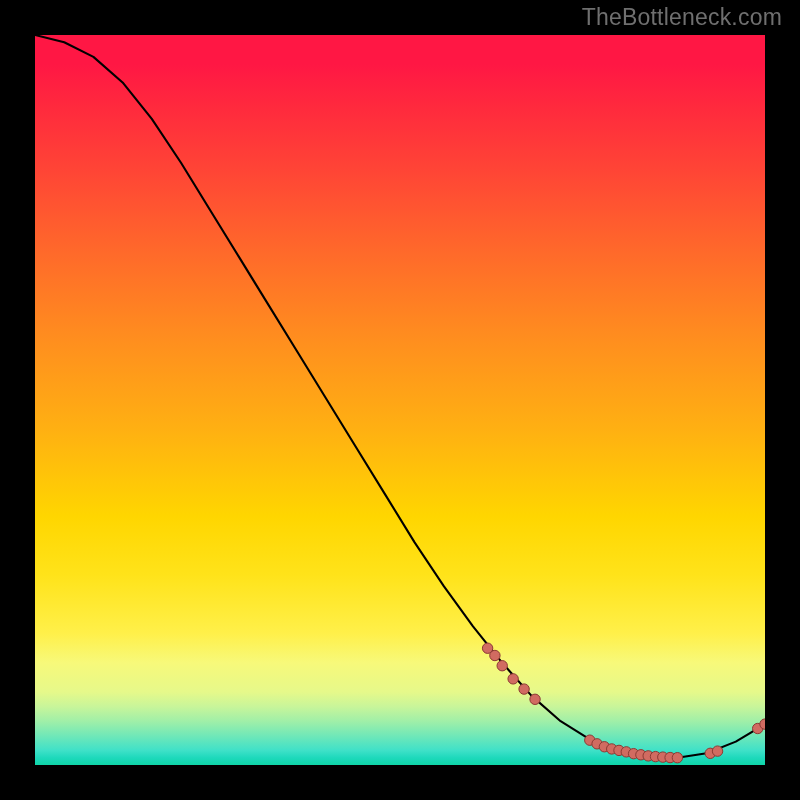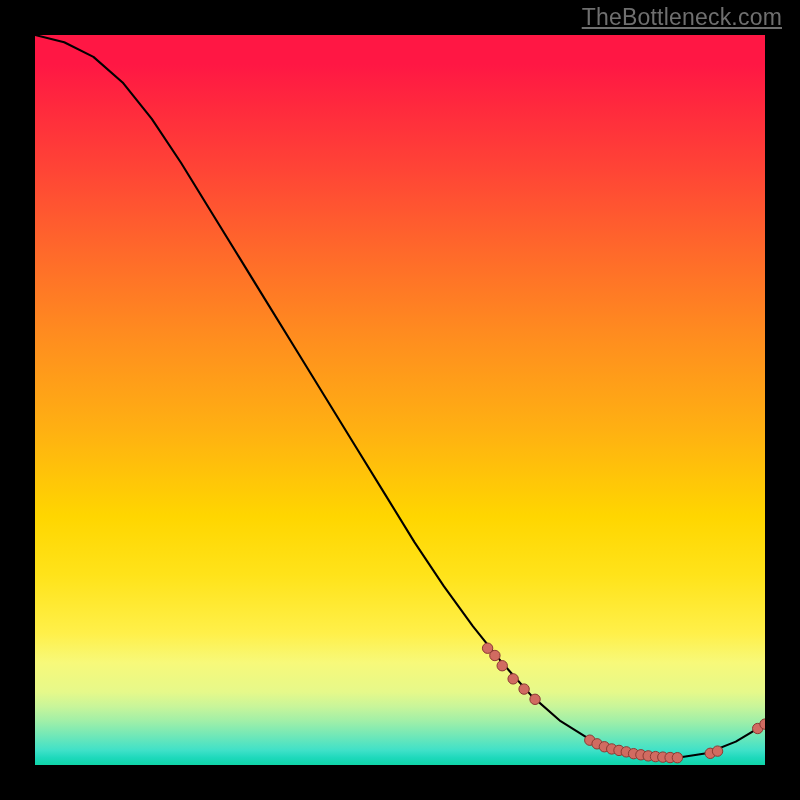--- a/index.html
+++ b/index.html
@@ -12,21 +12,20 @@
   }
   .watermark {
     position: absolute;
     top: 4px;
     right: 18px;
     font-family: Arial, Helvetica, sans-serif;
     font-size: 23px;
     color: #6f6f6f;
     letter-spacing: 0.2px;
     font-weight: 500;
-    text-decoration: underline;
   }
   .plot {
     position: absolute;
     left: 35px;
     top: 35px;
     width: 730px;
     height: 730px;
   }
   .gradient {
     position: absolute;

